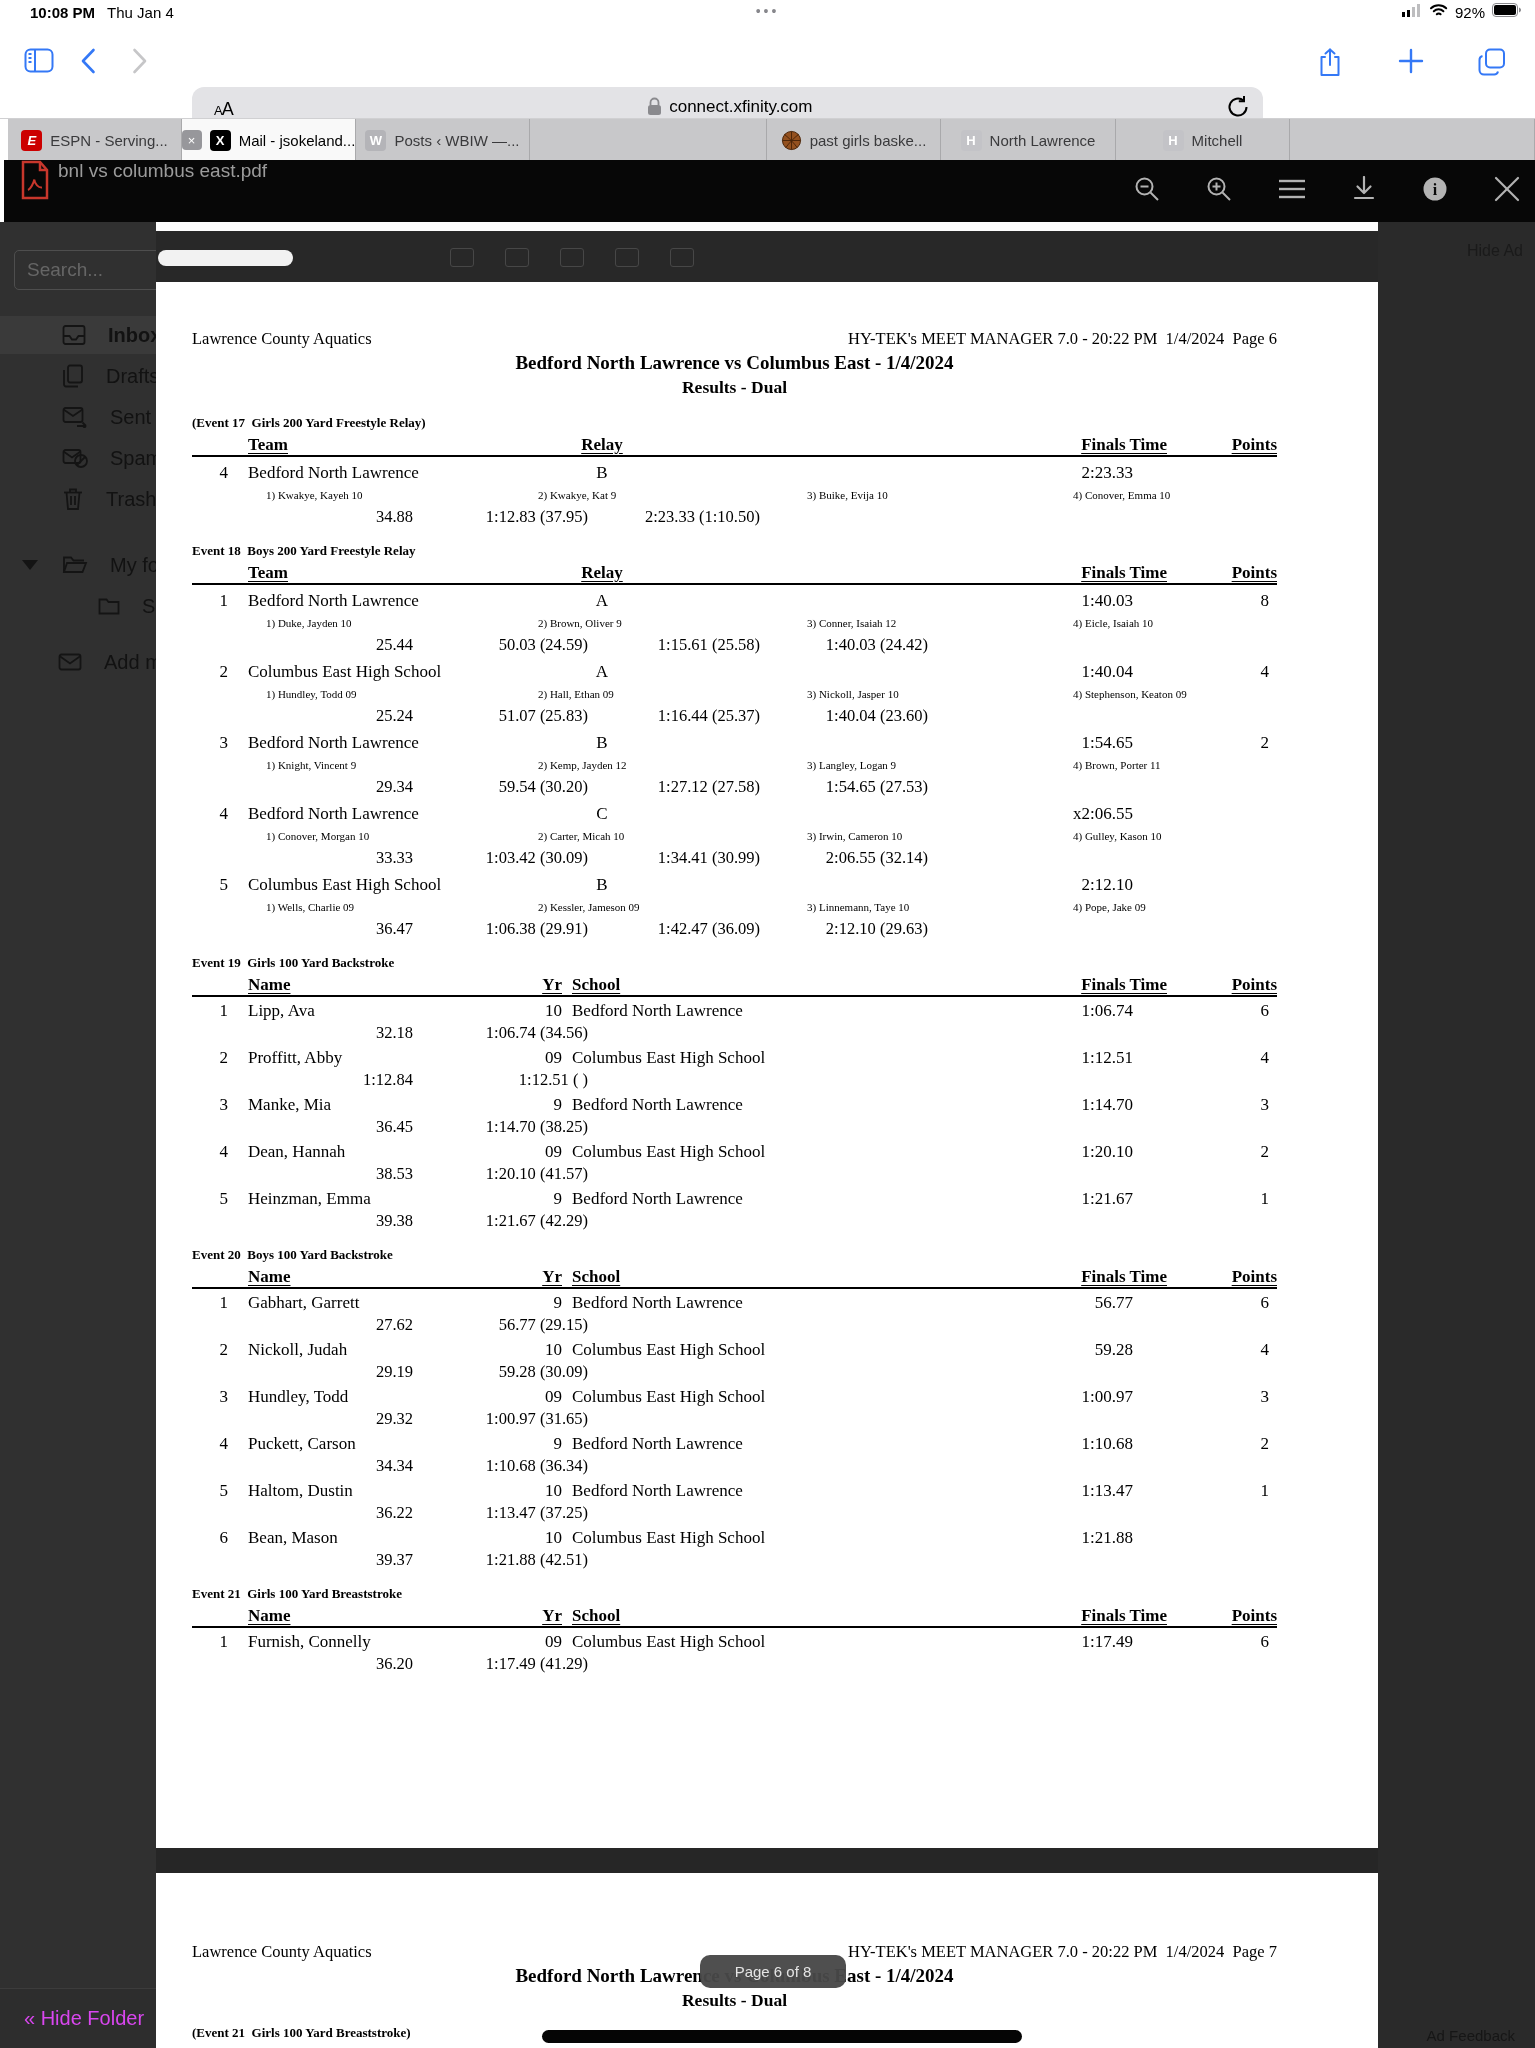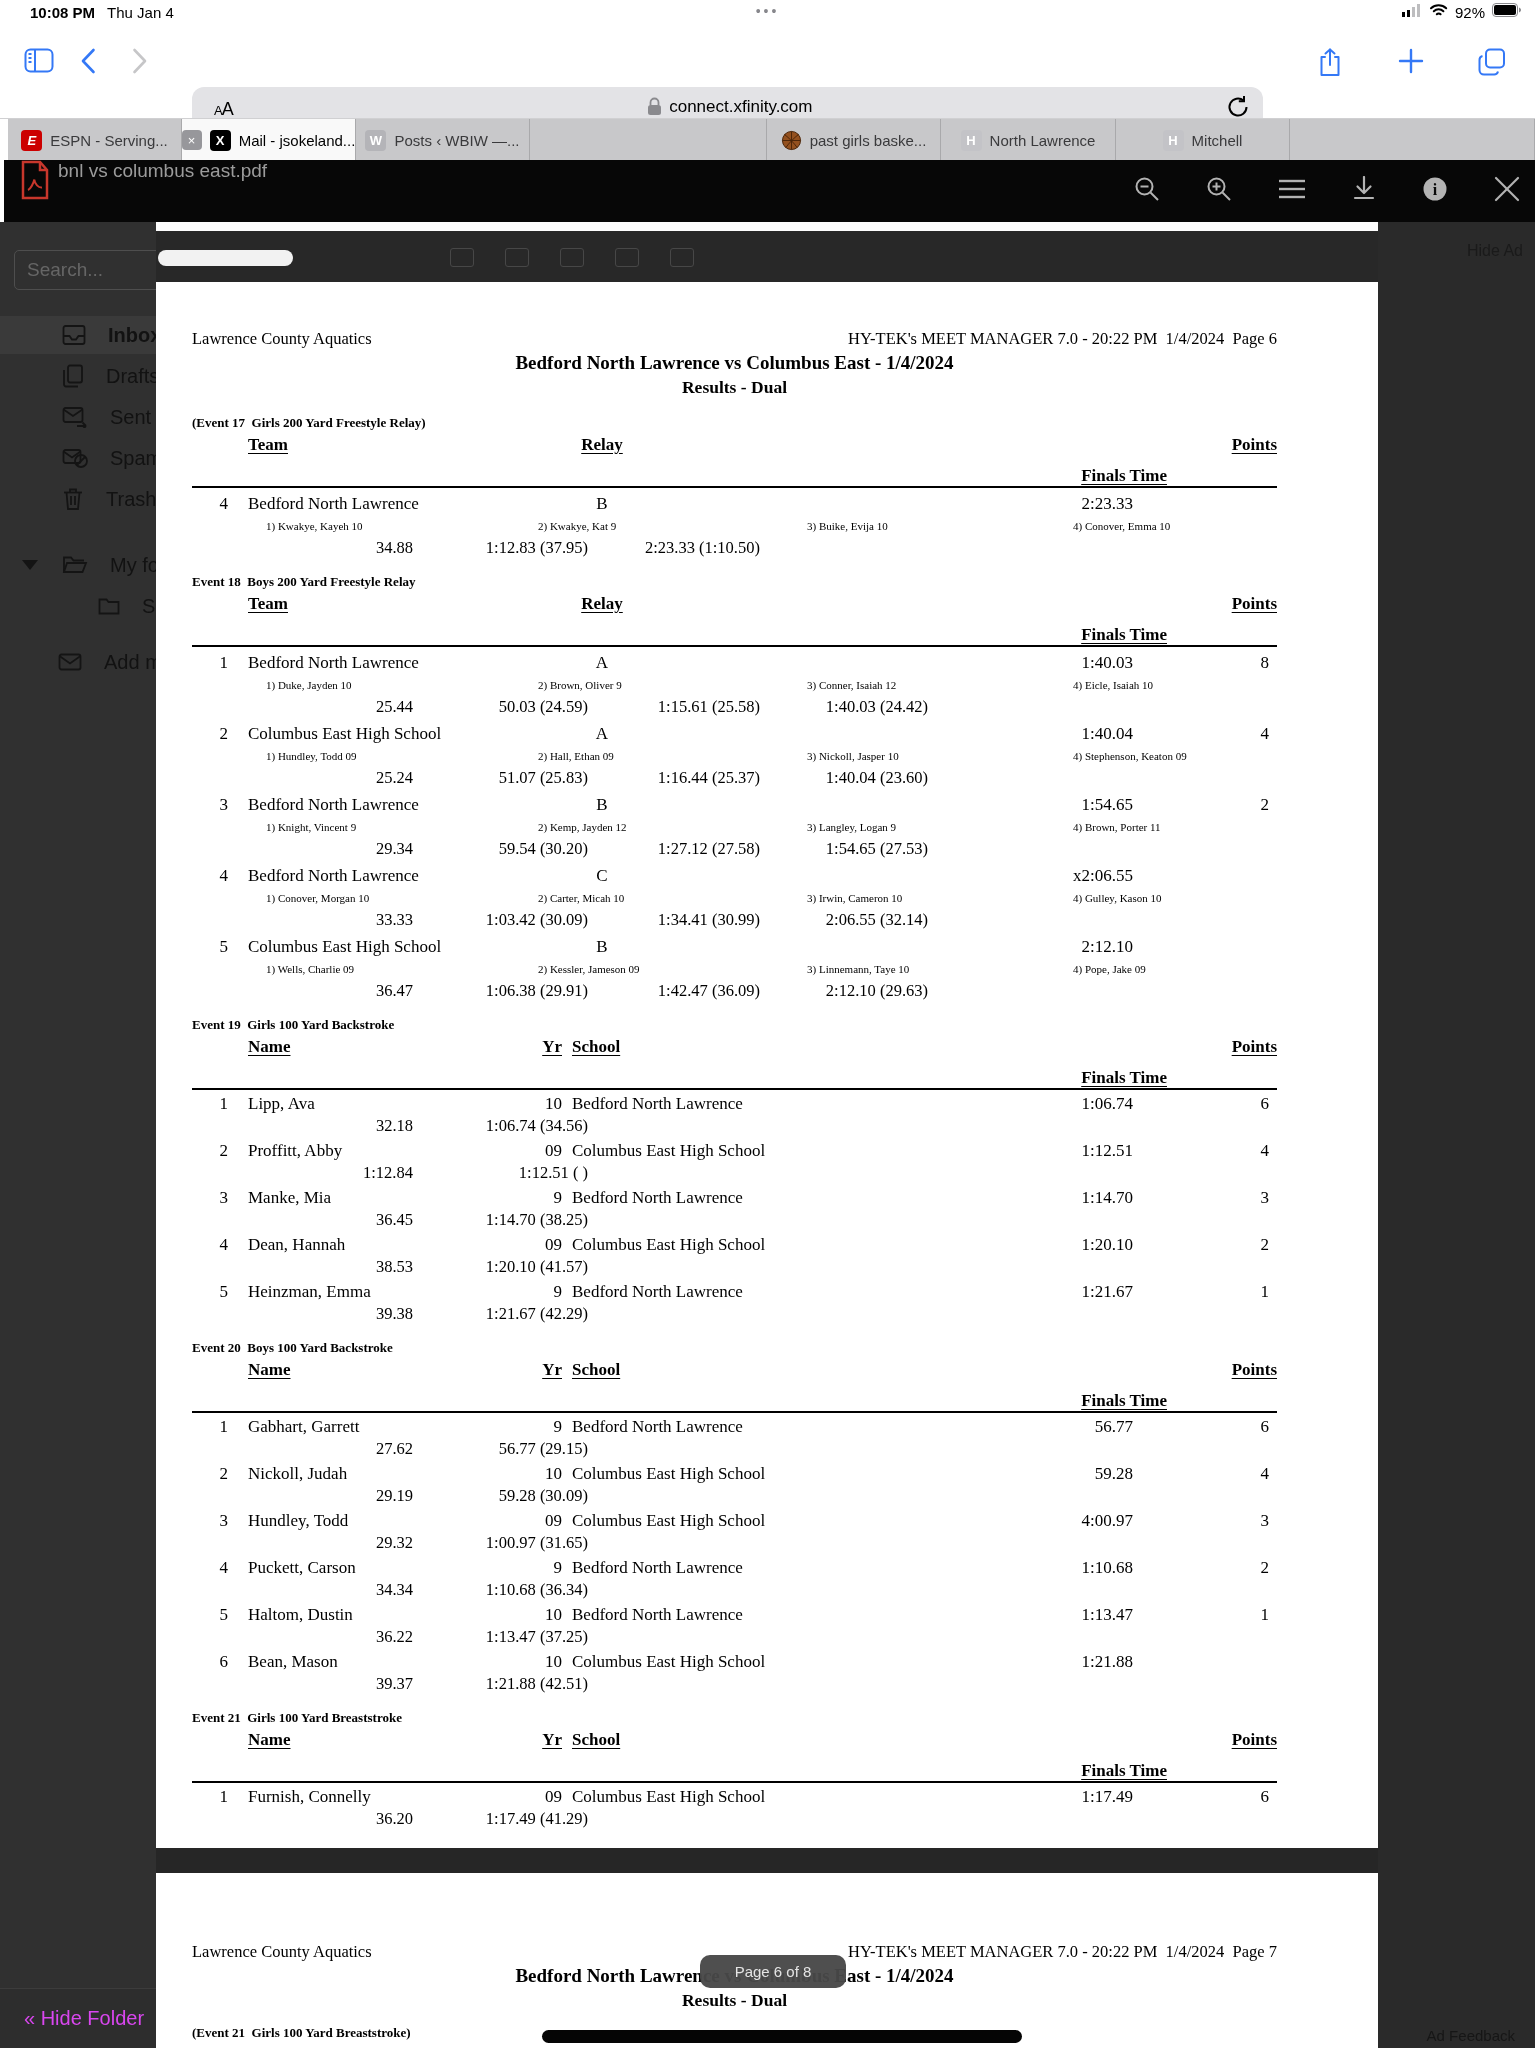--- a/index.html
+++ b/index.html
@@ -81,21 +81,21 @@
   .thead .u{text-decoration:underline;text-underline-offset:3px;}
   .grid-relay{grid-template-columns:48px 290px 144px 1fr 175px 110px;}
   .grid-ind{grid-template-columns:48px 290px 32px 10px 1fr 175px 110px;}
   .rmain{display:grid;line-height:22px;font-size:17px;margin-top:5px;}
   .rmain.ind{margin-top:3px;}
   .cell-rank{text-align:right;padding-right:12px;}
   .cell-team{padding-left:8px;}
   .cell-relay{text-align:center;}
   .cell-yr{text-align:right;}
   .cell-finals{text-align:right;padding-right:34px;}
-  .thead .cell-finals{padding-right:0;margin-top:31px;}
+  .thead .cell-finals{padding-right:0;}
   .cell-pts{text-align:right;padding-right:8px;}
   .thead .cell-pts{padding-right:0;}
   .rswim{display:grid;grid-template-columns:272px 269px 266px 1fr;padding-left:74px;line-height:22px;font-size:11px;}
   .rsplit{display:grid;grid-template-columns:221px 175px 172px 168px 1fr;line-height:22px;font-size:16.5px;}
   .rsplit span{text-align:right;}
   .p2bar{position:absolute;left:386px;top:157px;width:480px;height:13px;border-radius:7px;background:#050505;}
 
   .pagepill{position:absolute;left:700px;top:1955px;width:146px;height:33px;background:rgba(72,72,72,.96);
             border-radius:10px;color:#e4e4e4;font-size:15px;display:flex;align-items:center;justify-content:center;
             font-family:"Liberation Sans",sans-serif;}
@@ -681,21 +681,21 @@
             <span></span>
             <span></span>
             <span></span>
           </div>
           <div class="rmain ind grid-ind">
             <div class="cell-rank">3</div>
             <div class="cell-team">Hundley, Todd</div>
             <div class="cell-yr">09</div>
             <div></div>
             <div>Columbus East High School</div>
-            <div class="cell-finals">4:00.97</div>
+            <div class="cell-finals">1:00.97</div>
             <div class="cell-pts">3</div>
           </div>
           <div class="rsplit">
             <span>29.32</span>
             <span>1:00.97 (31.65)</span>
             <span></span>
             <span></span>
             <span></span>
           </div>
           <div class="rmain ind grid-ind">

